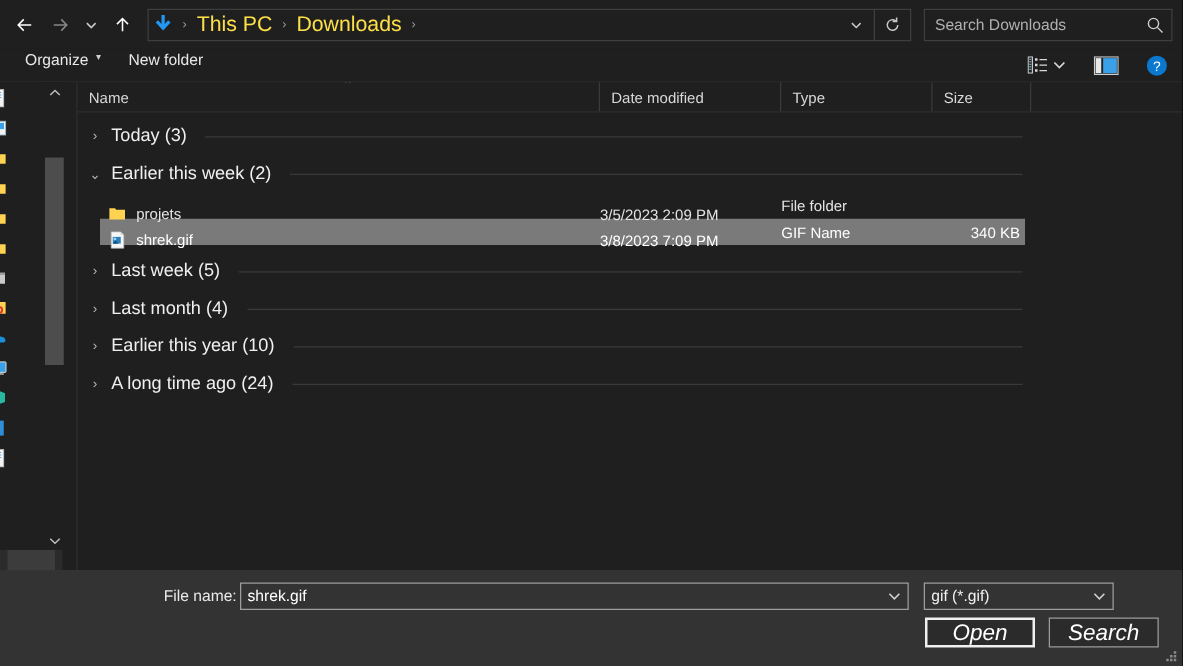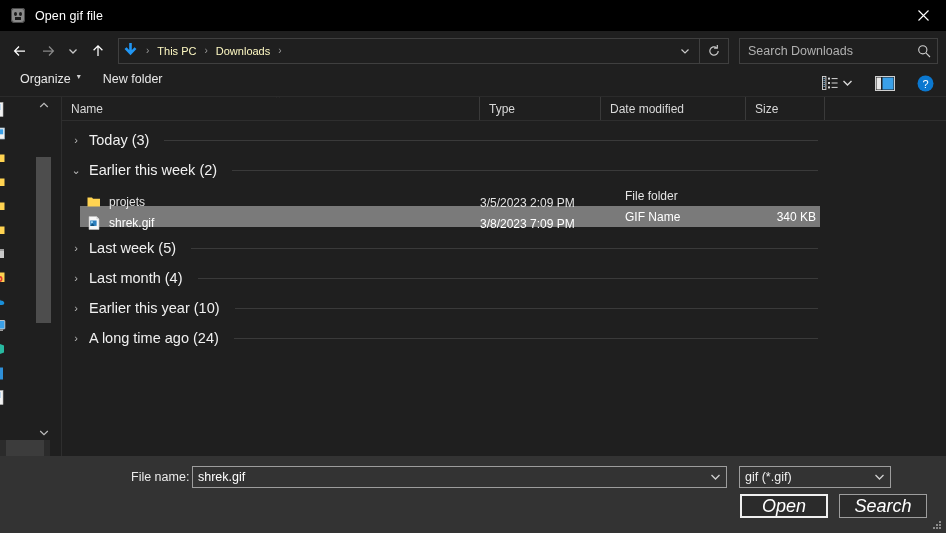--- a/index.html
+++ b/index.html
@@ -79,21 +79,21 @@
     border: 1px solid #3f3f3f;
     background: #1f1f1f;
     display: flex; align-items: center;
     overflow: hidden;
   }
   .crumb-icon {
     width: 22px; flex: 0 0 22px;
     display: flex; align-items: center; justify-content: center;
   }
   .crumb {
-    font-size: 11px; color: #fef9c3;
+    font-size: 17px; color: #fde047;
     padding: 0 3px; white-space: nowrap;
   }
   .crumb-sep {
     color: #9a9a9a; font-size: 10px;
     padding: 0 5px; display: flex; align-items: center;
   }
   .addr-spacer { flex: 1 1 auto; }
   .addr-btn {
     width: 28px; height: 24px; flex: 0 0 28px;
     display: flex; align-items: center; justify-content: center;
@@ -268,34 +268,20 @@
   }
   .grip i {
     position: absolute; width: 2px; height: 2px; background: #8a8a8a;
   }
 </style>
 </head>
 <body>
 
 <div class="dialog">
 
-  <div class="titlebar">
-    <div class="title-icon">
-      <div class="cube"></div>
-      <div class="eye1"></div>
-        <div class="eye2"></div>
-        <div class="mouth"></div>
-    </div>
-    <div class="title-text">Open gif file</div>
-    <div class="winbtn">
-      <svg width="11" height="11" viewBox="0 0 11 11">
-        <path d="M0.5 0.5 L10.5 10.5 M10.5 0.5 L0.5 10.5" stroke="#ffffff" stroke-width="1.1" fill="none"></path>
-      </svg>
-    </div>
-  </div>
 
   <div class="navbar">
     <div class="navbtn">
       <svg width="16" height="16" viewBox="0 0 16 16">
         <path d="M13 8 H3 M7 3.5 L2.6 8 L7 12.5" stroke="#ffffff" stroke-width="1.25" fill="none"></path>
       </svg>
     </div>
     <div class="navbtn">
       <svg width="16" height="16" viewBox="0 0 16 16">
         <path d="M3 8 H13 M9 3.5 L13.4 8 L9 12.5" stroke="#888888" stroke-width="1.25" fill="none"></path>
@@ -522,25 +508,25 @@
       </div>
     </div>
 
     <div class="filelist">
 
       <div class="colheader">
         <div class="col c-name">
           <span>Name</span>
           <span class="sortmark">⌃</span>
         </div>
+        <div class="col c-date">
+          <span>Date modified</span>
+        </div>
         <div class="col c-type">
           <span>Type</span>
-        </div>
-        <div class="col c-date">
-          <span>Date modified</span>
         </div>
         <div class="col c-size">
           <span>Size</span>
         </div>
         <div class="col c-rest"></div>
       </div>
 
       <div class="rows">
 
         <div class="group">

